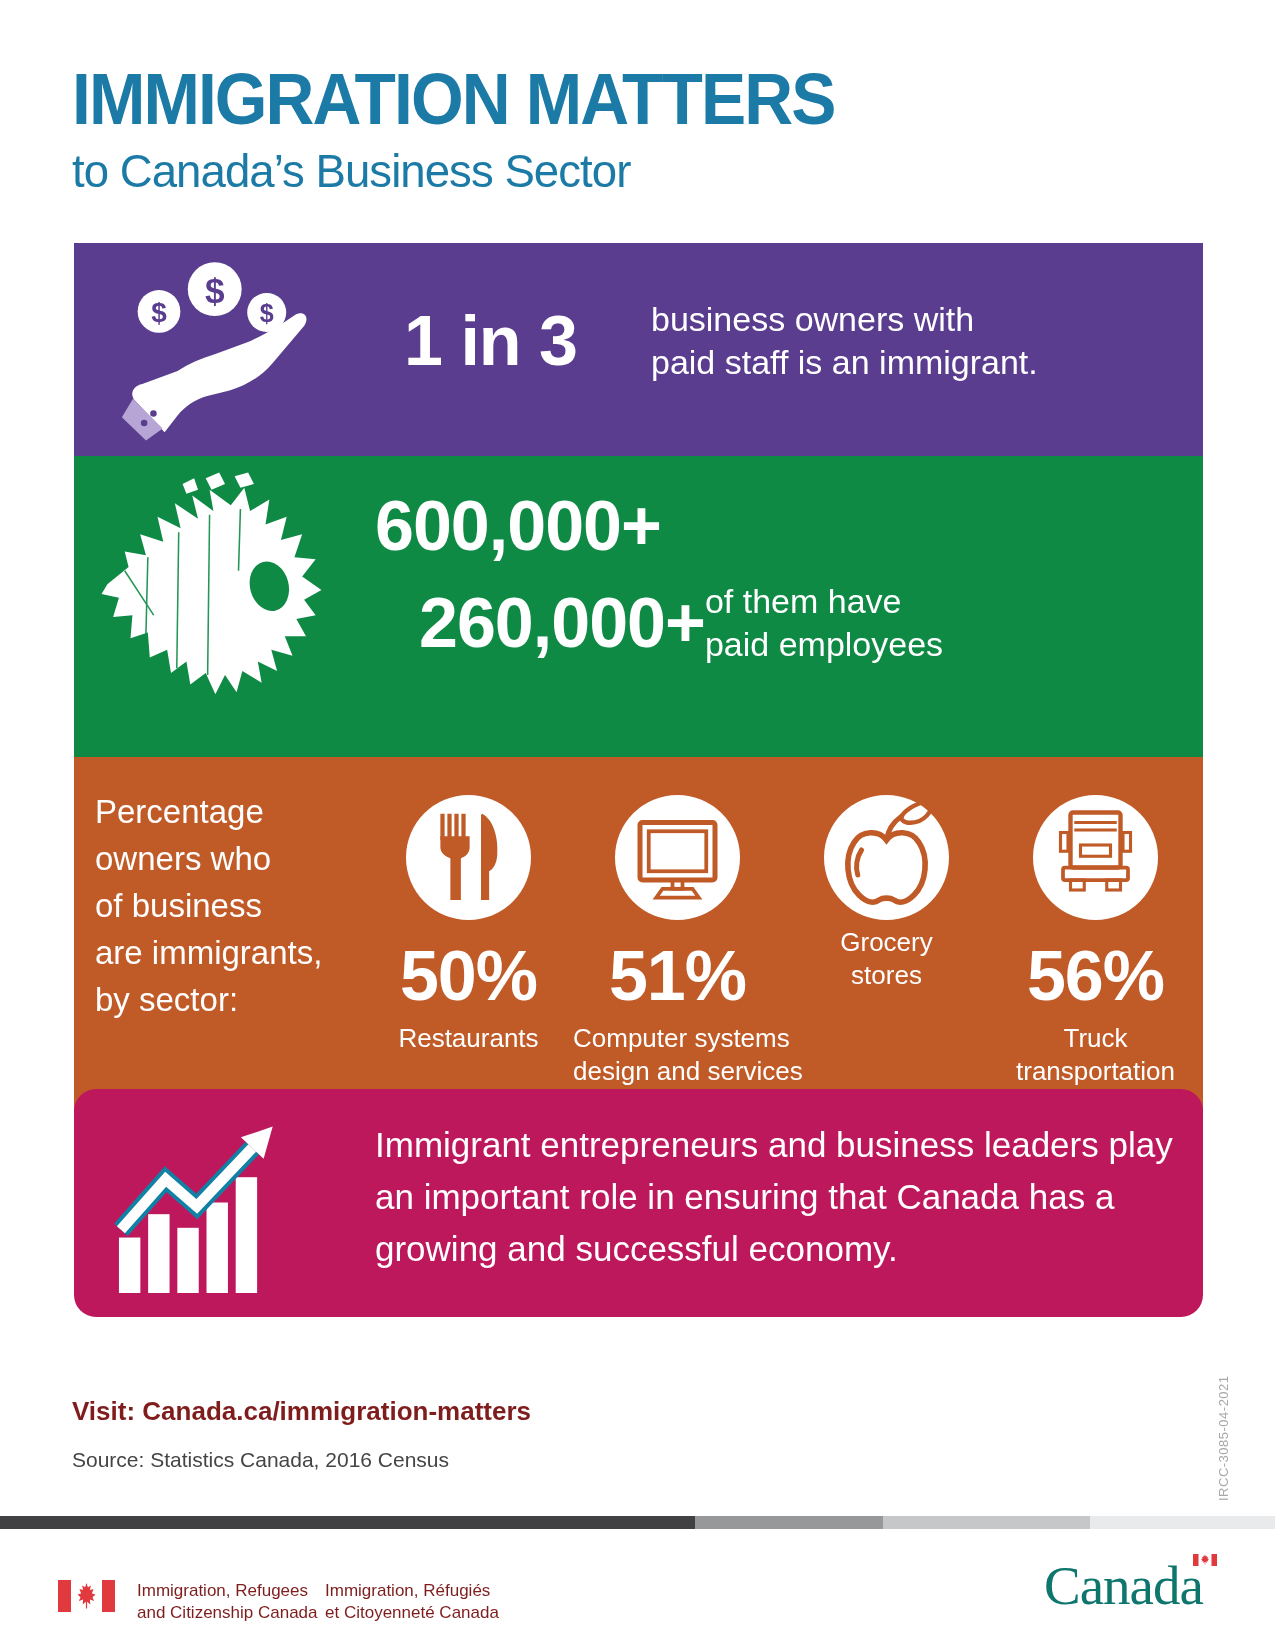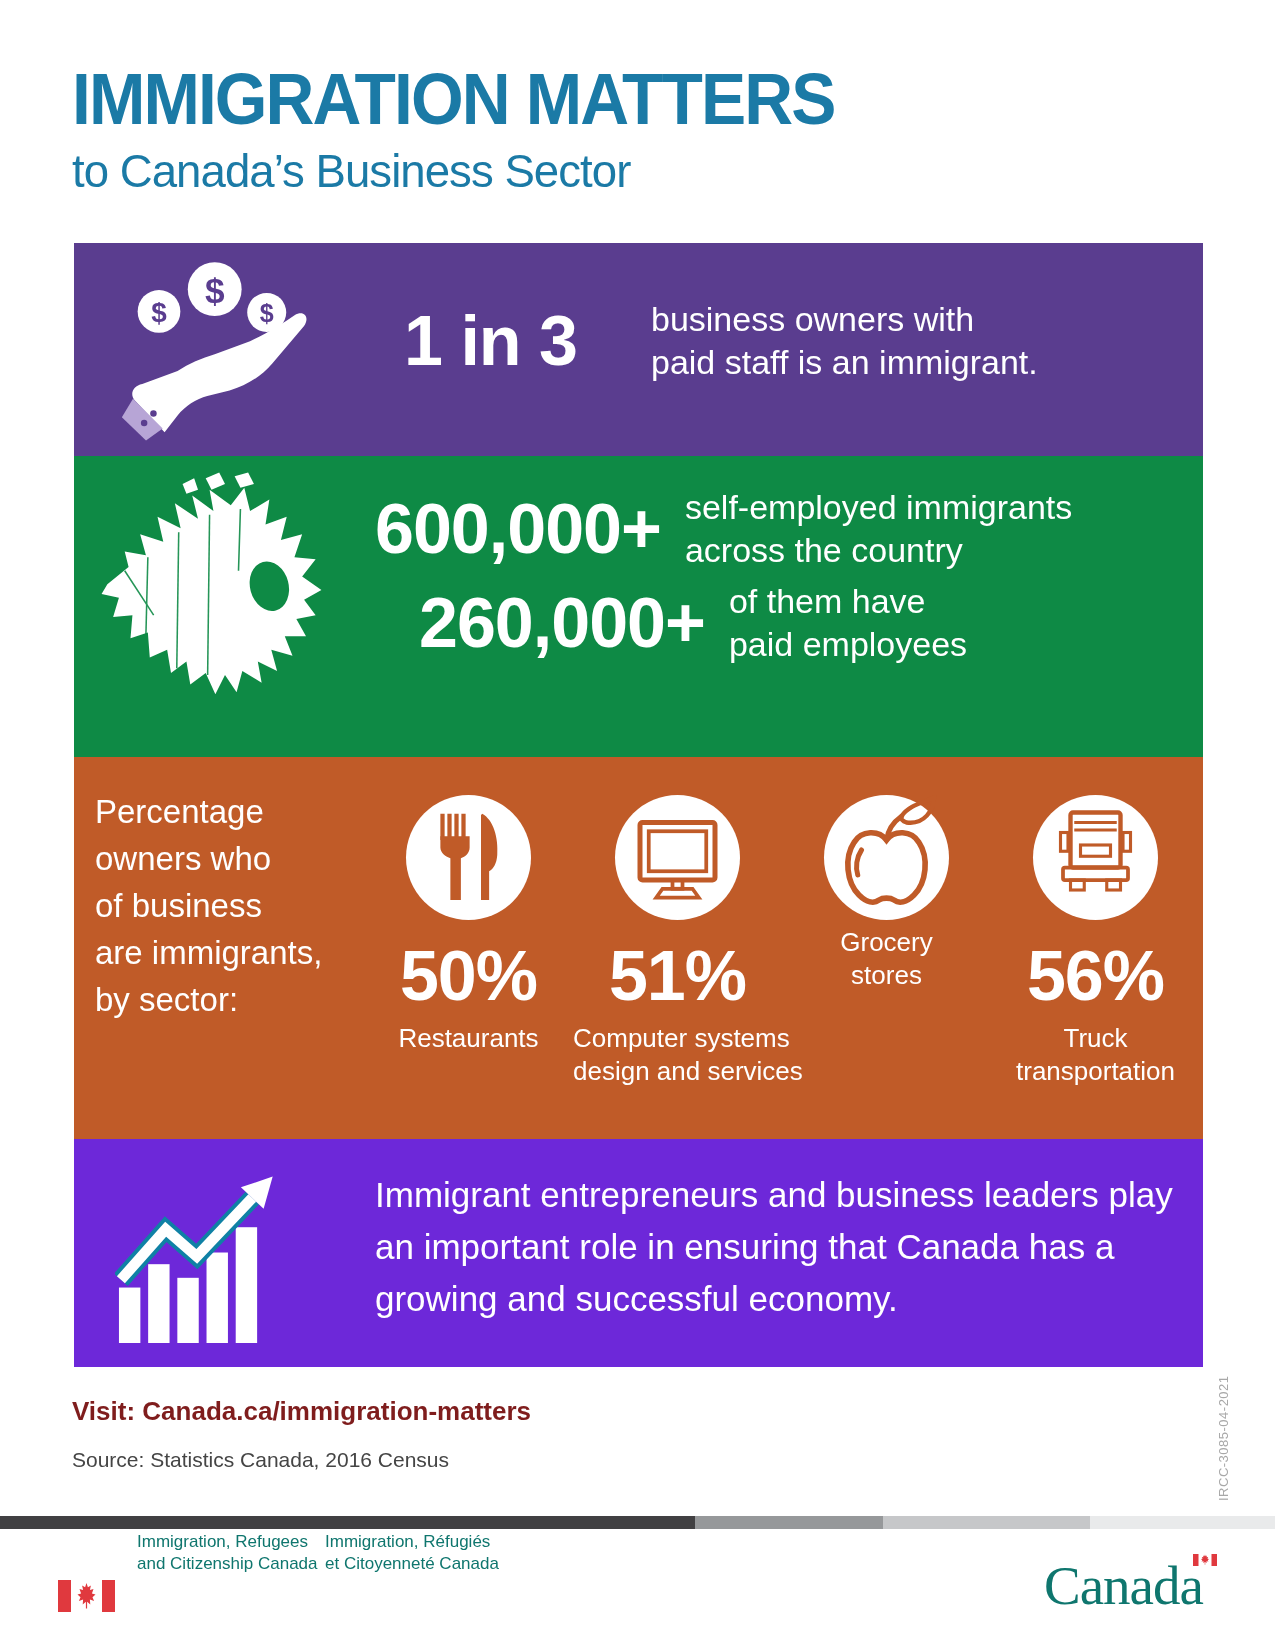--- a/index.html
+++ b/index.html
@@ -15,26 +15,26 @@
   }
   .hdr h2{
     margin:6px 0 0 0;font-size:47px;font-weight:400;letter-spacing:-1px;
     transform:scaleX(0.97);transform-origin:left center;white-space:nowrap;
   }
   
   .band{position:absolute;left:74px;width:1129px;color:#fff;}
   .band-purple{top:243px;height:213px;background:#5a3d8f;}
   .band-green {top:456px;height:301px;background:#0e8a45;}
   .band-orange{top:757px;height:395px;background:#c05b28;}
-  .band-teal  {top:1139px;height:228px;background:#6d28d9;}
+  .band-teal  {top:1089px;height:228px;background:#be185d;border-radius:22px;}
   .abs{position:absolute;}
   .big-stat{font-size:70px;font-weight:700;letter-spacing:-1px;white-space:nowrap;}
   .desc{font-size:34px;line-height:43px;font-weight:400;white-space:nowrap;}
   
-  .g-row{position:absolute;display:flex;align-items:center;gap:24px;}
+  .g-row{position:absolute;display:flex;align-items:center;}
   
   .o-intro{position:absolute;left:21px;top:31px;font-size:33px;line-height:47px;white-space:nowrap;}
   .o-cols{position:absolute;left:290px;top:38px;width:836px;display:flex;}
   .o-col{width:209px;text-align:center;}
   .o-circle{width:125px;height:125px;border-radius:50%;background:#fff;margin:0 auto;
             display:flex;align-items:center;justify-content:center;}
   .o-pct{font-size:70px;font-weight:700;margin-top:16px;letter-spacing:-1px;}
   .o-label{font-size:26px;line-height:33px;margin-top:6px;}
   .o-label span{display:block;white-space:nowrap;}
   
@@ -43,21 +43,21 @@
   .visit{position:absolute;left:72px;top:1396px;font-size:26px;font-weight:700;color:#7f1d1d;white-space:nowrap;}
   .source{position:absolute;left:72px;top:1448px;font-size:21px;color:#454545;white-space:nowrap;}
   .refcode{
     position:absolute;left:1163px;top:1432px;width:122px;height:16px;
     transform:rotate(-90deg);transform-origin:center;
     font-size:13px;color:#a8a8a8;letter-spacing:0.5px;white-space:nowrap;
   }
   
   .bar-seg{position:absolute;top:1516px;height:13px;}
   
-  .dept{position:absolute;top:1531px;font-size:17px;line-height:21.5px;color:#0f766e;}
+  .dept{position:absolute;top:1580px;font-size:17px;line-height:21.5px;color:#7f1d1d;}
   .dept span{display:block;white-space:nowrap;}
   .wordmark{position:absolute;left:1044px;top:1554px;font-family:"Liberation Serif",serif;
             font-size:55px;color:#0f766e;letter-spacing:-1px;}
   .wordmark .wm-flag{position:absolute;left:149px;top:0px;}
   svg{display:block;}
 </style>
 </head>
 <body>
 
 <svg width="0" height="0" style="position:absolute" aria-hidden="true">
@@ -105,24 +105,20 @@
         <path d="M36,104 L66,150"></path>
         <path d="M60,90 L58,170"></path>
         <path d="M92,64 L90,205"></path>
         <path d="M124,46 L122,212"></path>
         <path d="M156,40 L154,104"></path>
       </g>
     </svg>
   </div>
   <div class="g-row" style="left:301px;top:30px">
     <div class="big-stat">600,000+</div>
-    <div class="desc">
-      <span style="display:block">self-employed immigrants</span>
-      <span style="display:block">across the country</span>
-    </div>
   </div>
   <div class="g-row" style="left:345px;top:124px">
     <div class="big-stat">260,000+</div>
     <div class="desc">
       <span style="display:block">of them have</span>
       <span style="display:block">paid employees</span>
     </div>
   </div>
 </section>
 

